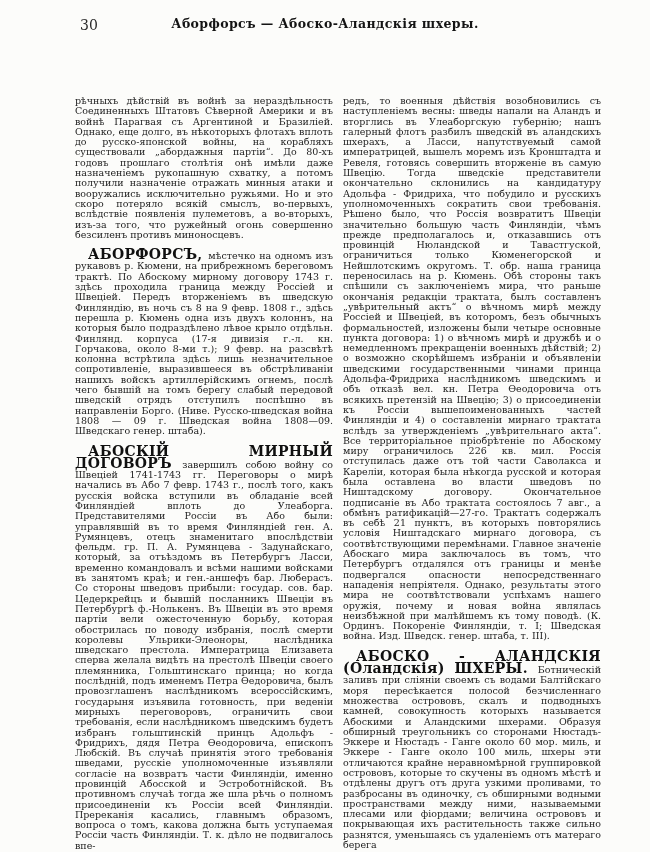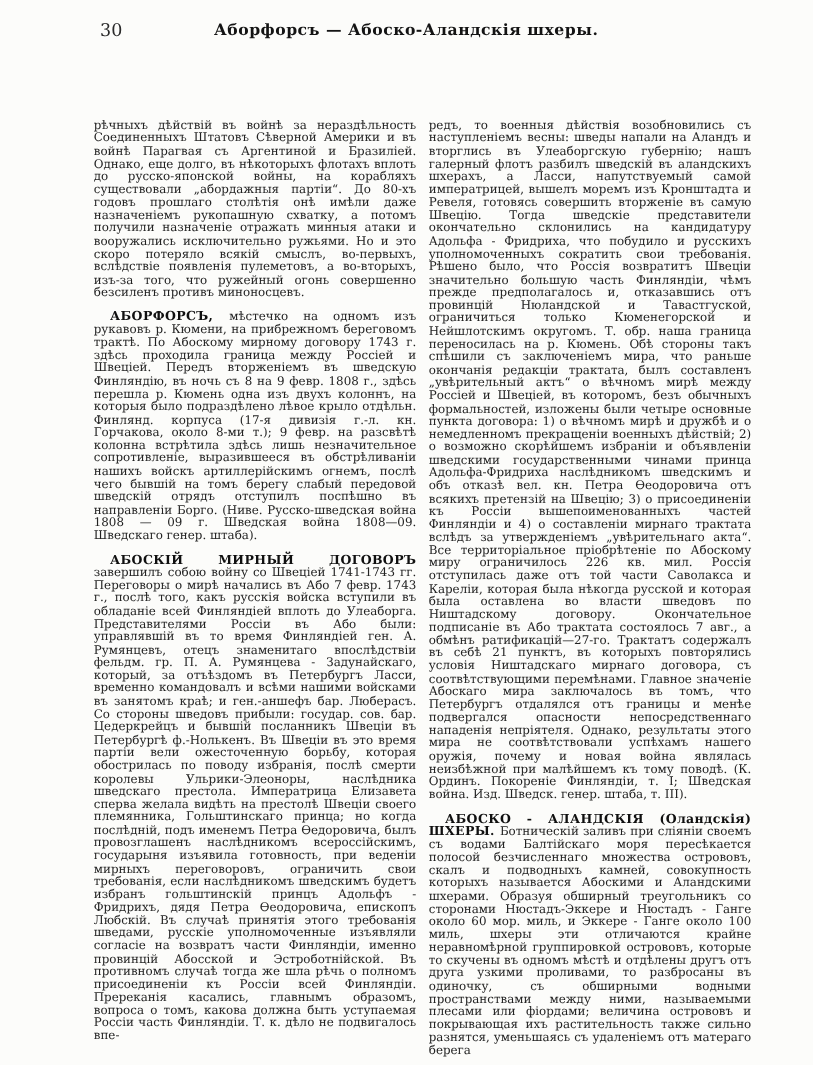--- a/index.html
+++ b/index.html
@@ -54,21 +54,21 @@
     padding: 0;
   }
   .column p.entry {
     margin-top: 9px;
   }
   .column p.indent {
     text-indent: 13px;
   }
   .seg-bold {
     font-weight: bold;
-    font-size: 10px;
+    font-size: 14px;
     letter-spacing: 0.3px;
     color: #101010;
   }
   .seg-italic {
   }
 </style>
 </head>
 <body>
 
 <div class="page">

